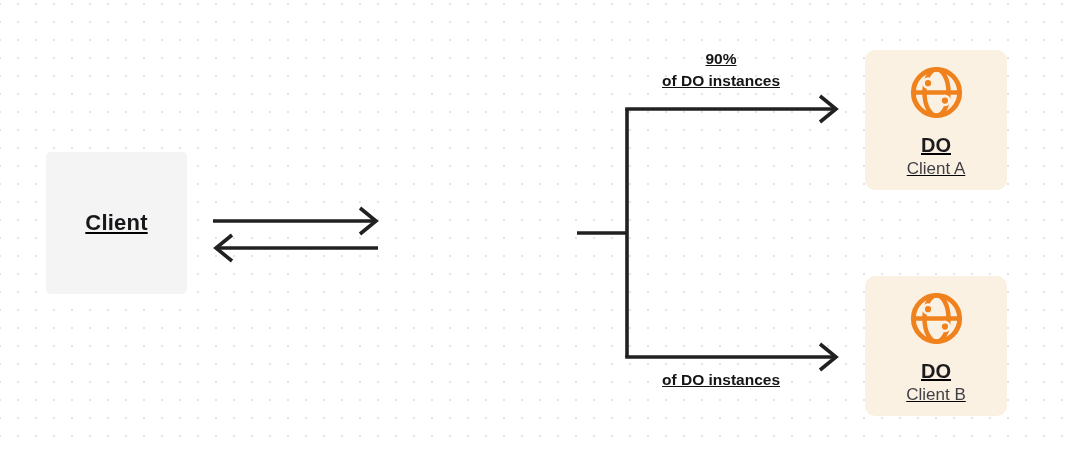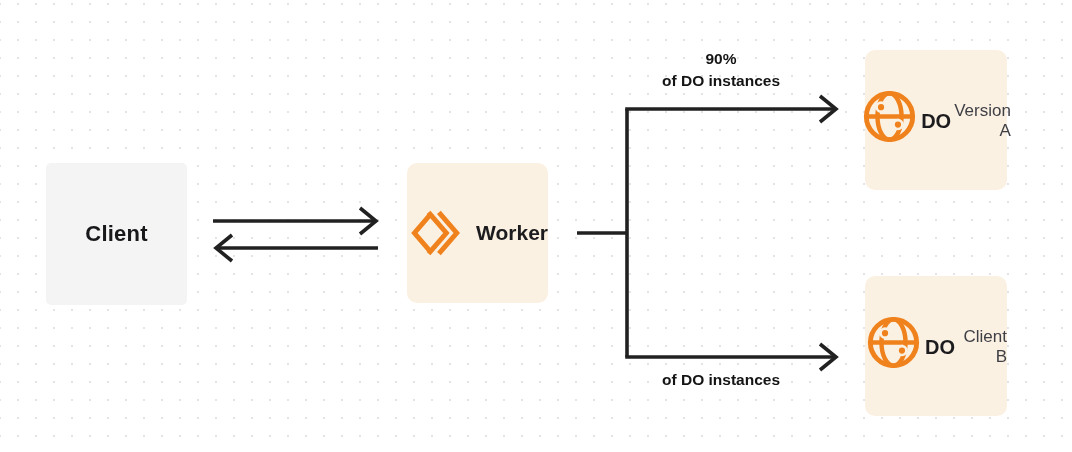--- a/index.html
+++ b/index.html
@@ -28,27 +28,28 @@
   svg.connectors path {
     fill: none;
     stroke: #212121;
     stroke-width: 3.6;
     stroke-linejoin: miter;
     stroke-linecap: butt;
   }
   .node {
     position: absolute;
     display: flex;
-    flex-direction: row;
+    flex-direction: column;
     align-items: center;
     justify-content: center;
-    text-align: right;
+    text-align: left;
+    text-decoration: underline;
   }
   .node-client {
-    left: 46px; top: 163px;
+    left: 46px; top: 152px;
     width: 141px; height: 142px;
     background: #f4f4f5;
     border-radius: 5px;
   }
   .node-client .node-label {
     font-size: 22px;
     font-weight: 700;
     color: #18181b;
     letter-spacing: 0.2px;
   }
@@ -88,20 +89,21 @@
   }
   .branch-label {
     position: absolute;
     left: 601px;
     width: 240px;
     text-align: center;
     font-size: 15.5px;
     font-weight: 700;
     color: #141414;
     line-height: 22px;
+    text-decoration: underline;
   }
   .branch-label-a { top: 48px; }
   .branch-label-b { top: 369px; }
   .icon-svg { display: block; }
 </style>
 </head>
 <body>
 
 <div class="canvas">
 
@@ -125,30 +127,20 @@
     <g>
       <path d="M625.2,357 H834"></path>
       <path d="M820,344 L836,357 L820,370"></path>
     </g>
   </svg>
 
   <div class="node node-client">
     <span class="node-label">Client</span>
   </div>
 
-  <div class="node node-worker">
-    <svg class="icon-svg" width="60" height="58" viewBox="0 0 64 64" aria-hidden="true">
-      <g fill="none" stroke="#f0821e" stroke-width="6" stroke-linecap="butt" stroke-linejoin="miter">
-        <path d="M27,11 L9,32 L27,53"></path>
-        <path d="M26,7 L47.5,32 L26,57"></path>
-        <path d="M38.5,7 L60,32 L38.5,57"></path>
-      </g>
-    </svg>
-    <span class="node-label">Worker</span>
-  </div>
 
   <div class="branch-label branch-label-a">
     <div>90%</div>
     <div>of DO instances</div>
   </div>
 
   <div class="branch-label branch-label-b">
     <div>of DO instances</div>
   </div>
 
@@ -158,21 +150,21 @@
         <g fill="none" stroke="#f0821e">
           <circle cx="32" cy="32" r="26" stroke-width="5.5"></circle>
           <line x1="7" y1="32" x2="57" y2="32" stroke-width="5"></line>
           <ellipse cx="32" cy="32" rx="13.5" ry="26" stroke-width="5"></ellipse>
         </g>
         <circle cx="22.5" cy="21.5" r="5" fill="#f0821e" stroke="#fbf1e2" stroke-width="3"></circle>
         <circle cx="41.5" cy="41" r="5" fill="#f0821e" stroke="#fbf1e2" stroke-width="3"></circle>
       </svg>
     </span>
     <div class="do-title">DO</div>
-    <div class="do-subtitle">Version A</div>
+    <div class="do-subtitle">Client A</div>
   </div>
 
   <div class="node node-do node-do-b">
     <span class="globe-wrap">
       <svg class="icon-svg" width="57" height="57" viewBox="0 0 64 64" aria-hidden="true">
         <g fill="none" stroke="#f0821e">
           <circle cx="32" cy="32" r="26" stroke-width="5.5"></circle>
           <line x1="7" y1="32" x2="57" y2="32" stroke-width="5"></line>
           <ellipse cx="32" cy="32" rx="13.5" ry="26" stroke-width="5"></ellipse>
         </g>

